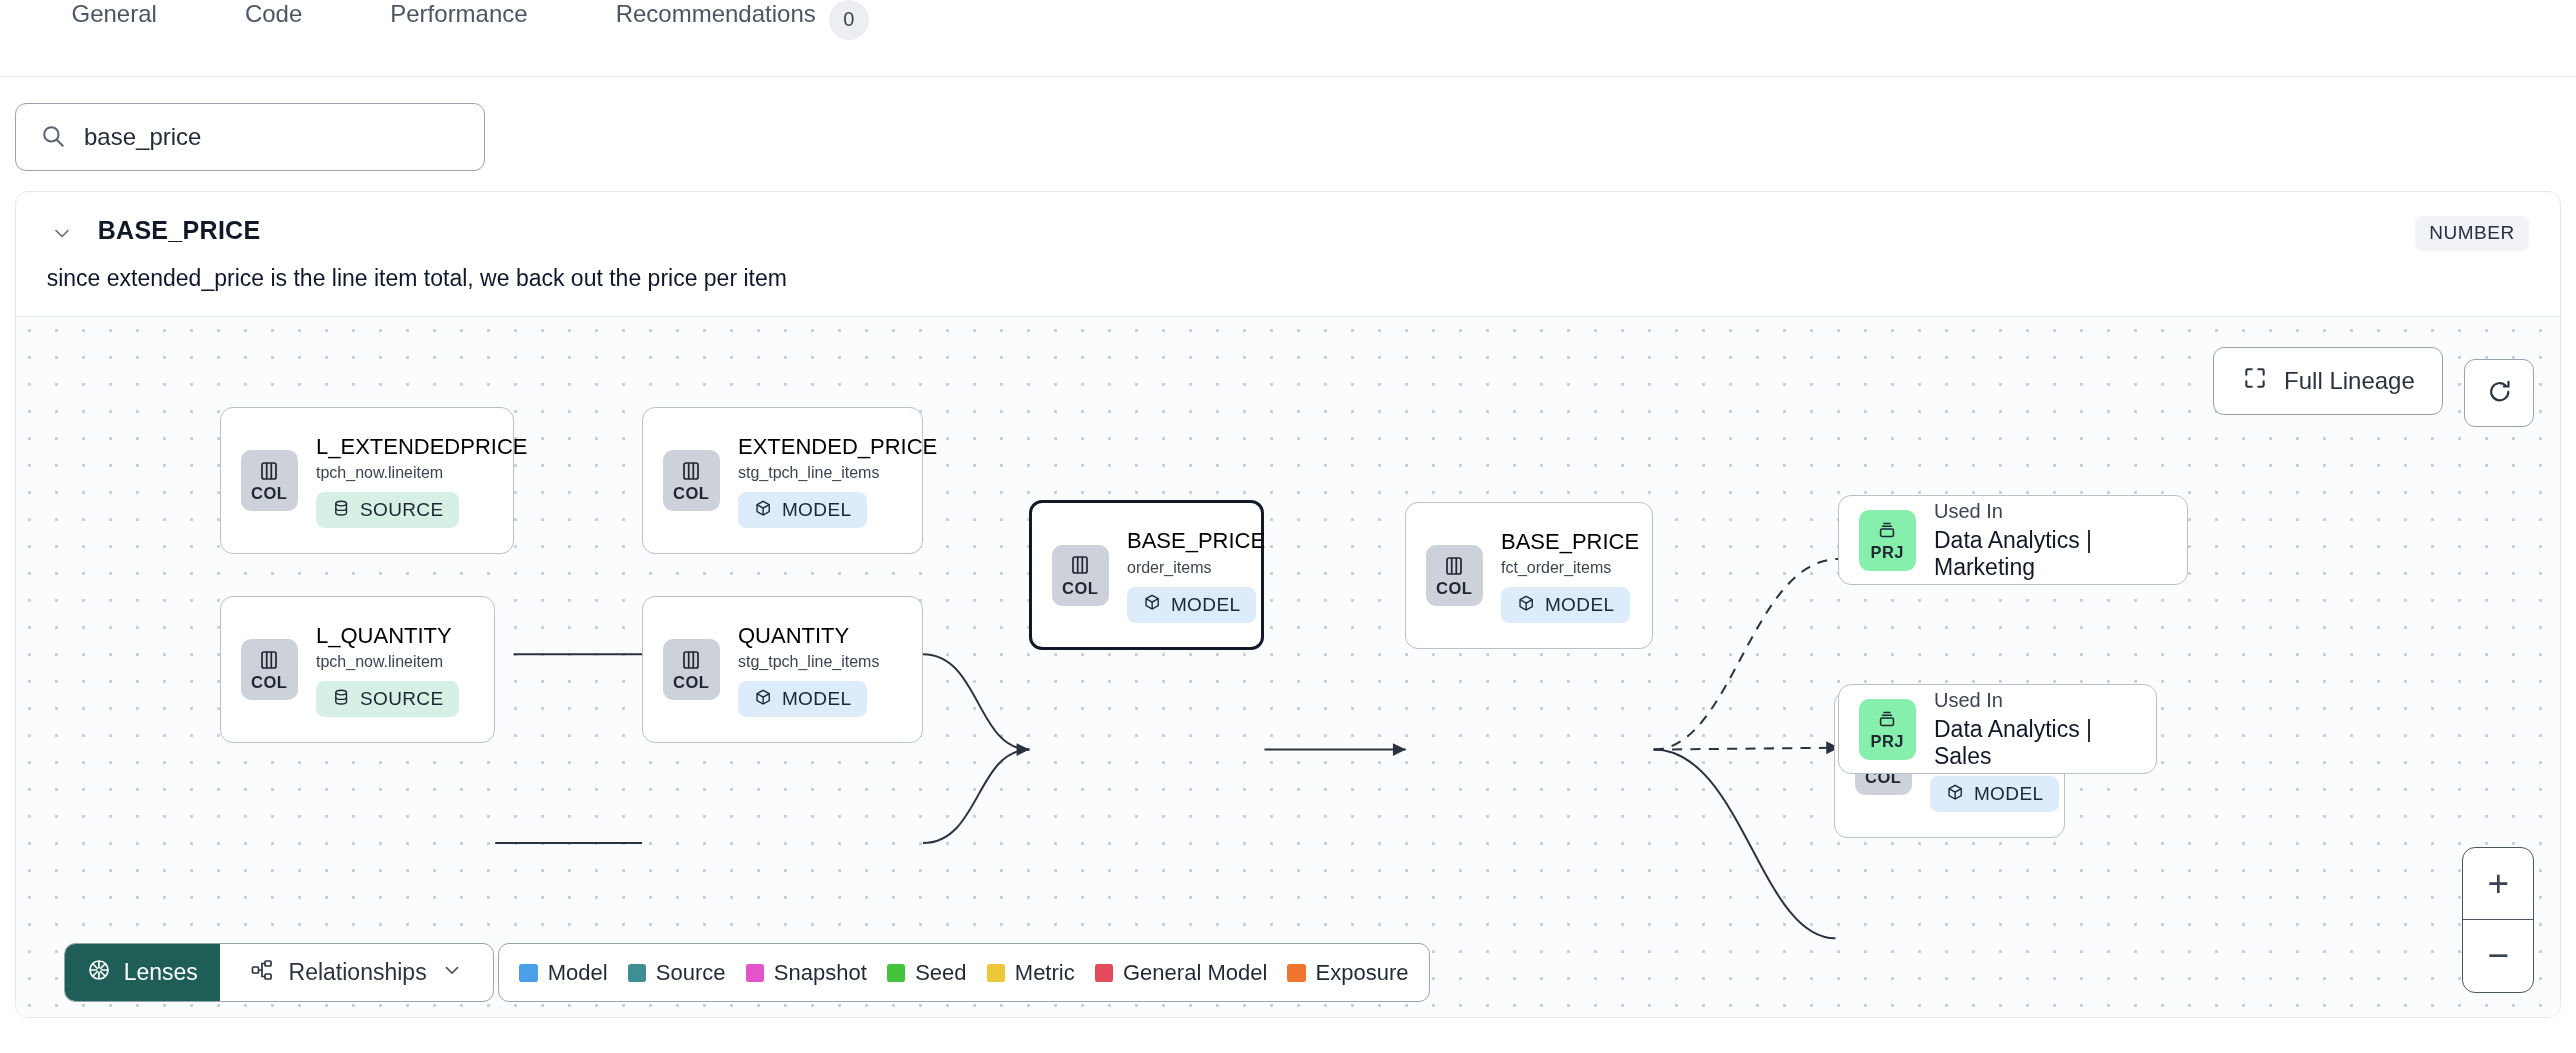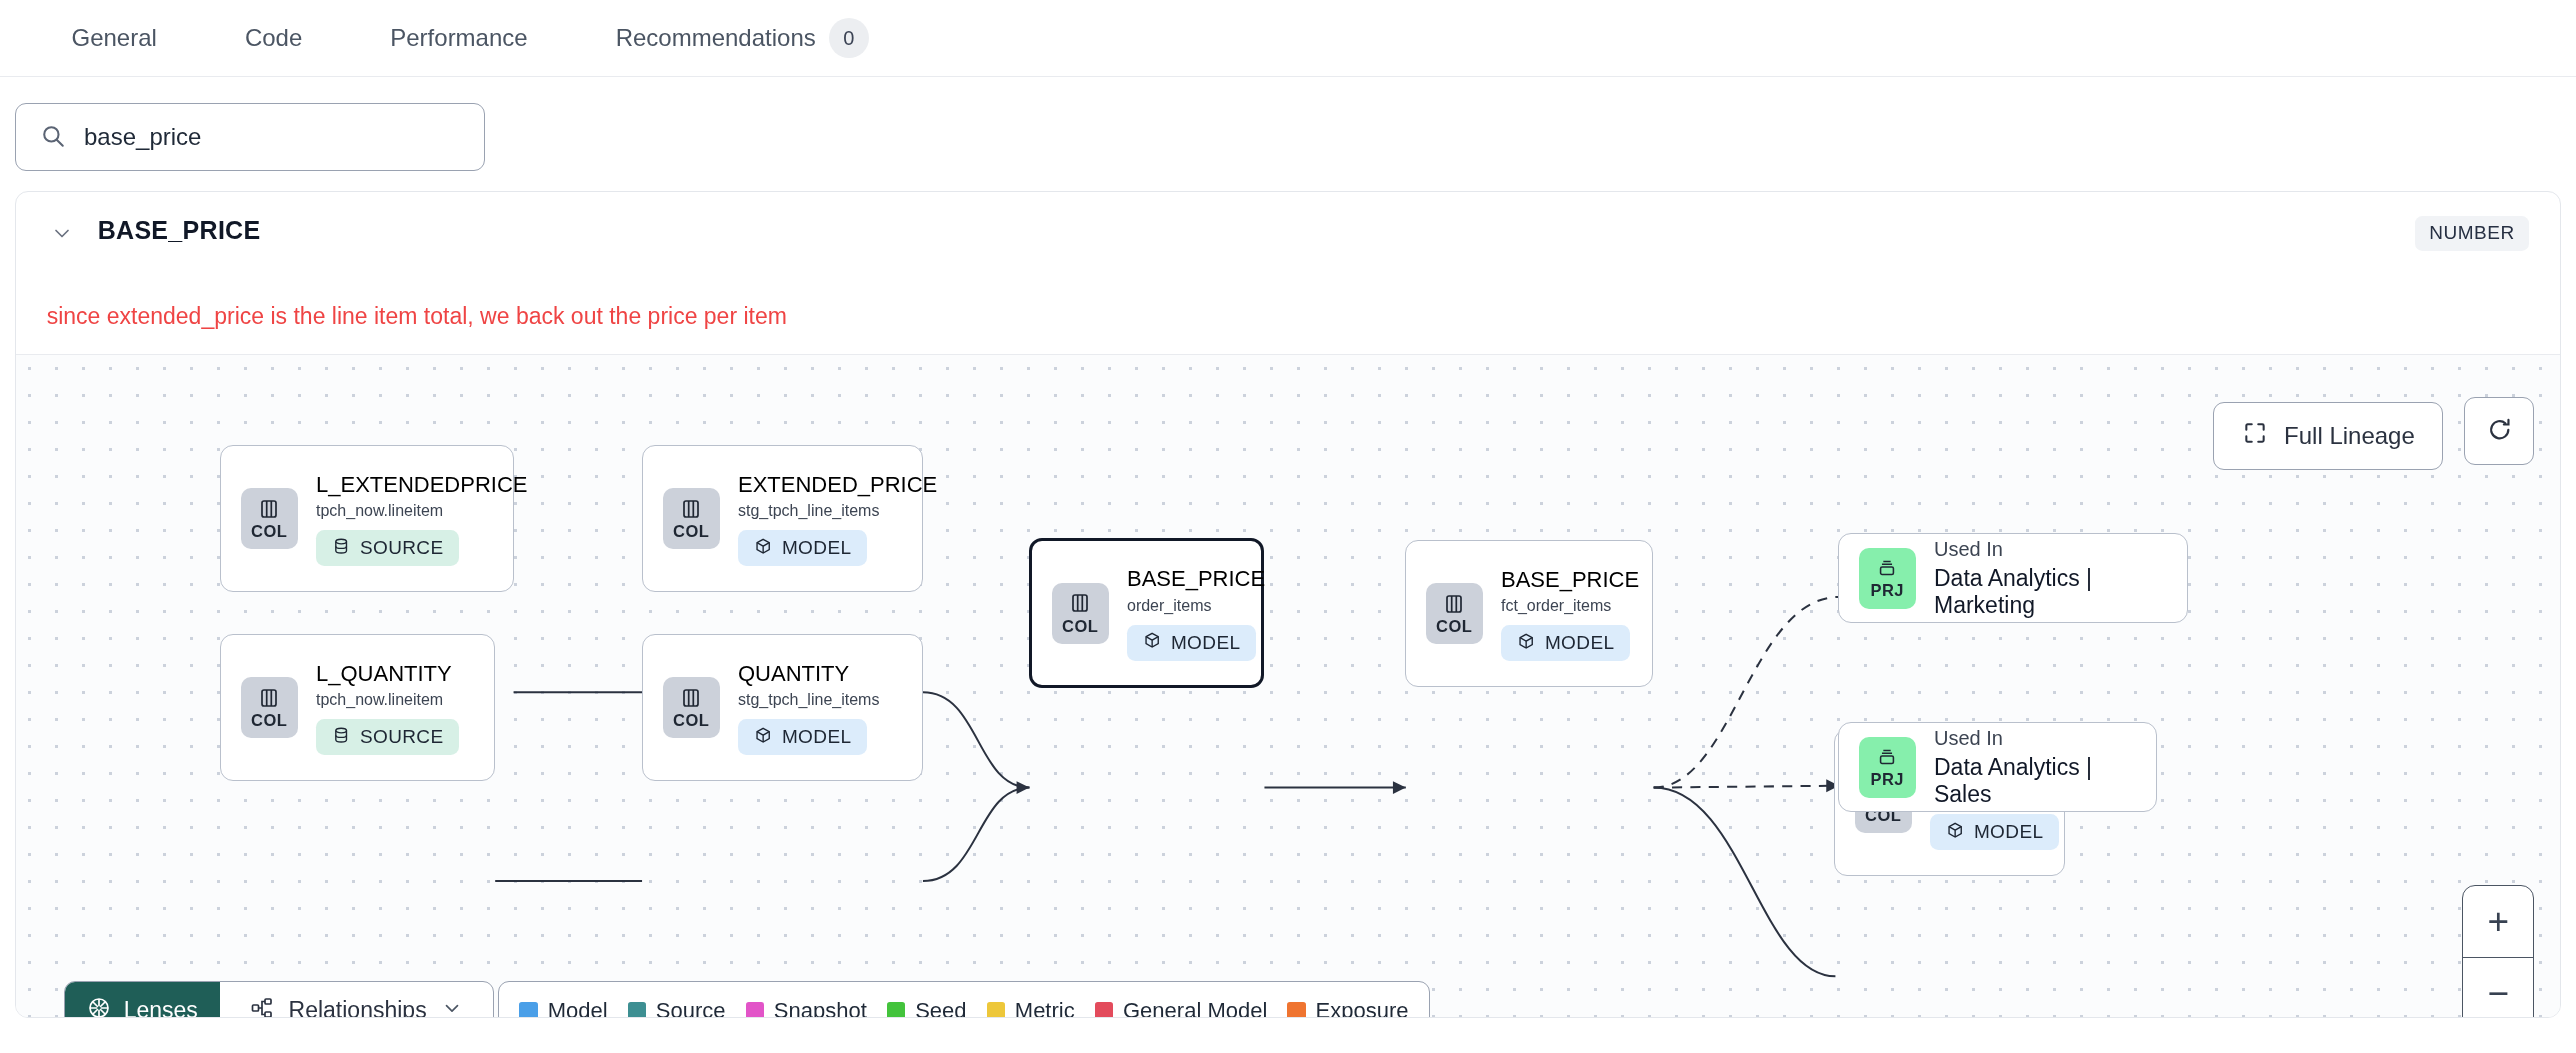--- a/index.html
+++ b/index.html
@@ -15,21 +15,20 @@
   .tabbar {
     height: 77px;
     display: flex;
     align-items: center;
     padding: 0 0 0 44px;
     border-bottom: 1.8px solid #e9ebef;
     position: relative;
   }
   .tab {
     display: flex;
-    align-items: center;
     gap: 13px;
     height: 77px;
     padding: 0 27.5px;
     margin-right: 33px;
     font-size: 24px;
     color: #4b5563;
     cursor: pointer;
     position: relative;
   }
   .tab.active { color: #15564f; font-weight: bold; }
@@ -106,22 +105,21 @@
     background: #f1f3f6;
     color: #273043;
     font-size: 19px;
     padding: 6.4px 14.7px;
     border-radius: 7.3px;
     letter-spacing: 0.5px;
   }
   .col-desc {
     padding: 3.7px 31px 24px 31px;
     font-size: 23px;
-    color: #ef4444;
-    margin-top: 38px;
+    color: #0f172a;
   }
 
   
   .canvas {
     position: relative;
     height: 725px;
     border-top: 1.8px solid #e9ebef;
     background-color: #fbfcfd;
     background-image: radial-gradient(#ccd2dc 1.5px, transparent 1.5px);
     background-size: 27px 27px;
@@ -178,21 +176,21 @@
   
   .ctl {
     position: absolute; z-index: 6;
     background: #fff;
     border: 1.8px solid #9aa2b1;
     border-radius: 11px;
     display: flex; align-items: center;
     gap: 16.5px;
     cursor: pointer;
   }
-  .btn-full { top: 47px; right: 117px; height: 68px; padding: 0 27.5px; font-size: 24px; color: #2b3240; }
+  .btn-full { top: 30px; right: 117px; height: 68px; padding: 0 27.5px; font-size: 24px; color: #2b3240; }
   .btn-refresh { top: 42px; right: 26px; width: 70px; height: 68px; justify-content: center; }
   .zoomctl {
     position: absolute; right: 26px; bottom: 48px; z-index: 6;
     width: 72px;
     border: 1.8px solid #4b5563;
     border-radius: 13px;
     background: #fff;
     overflow: hidden;
   }
   .zoomctl div {

